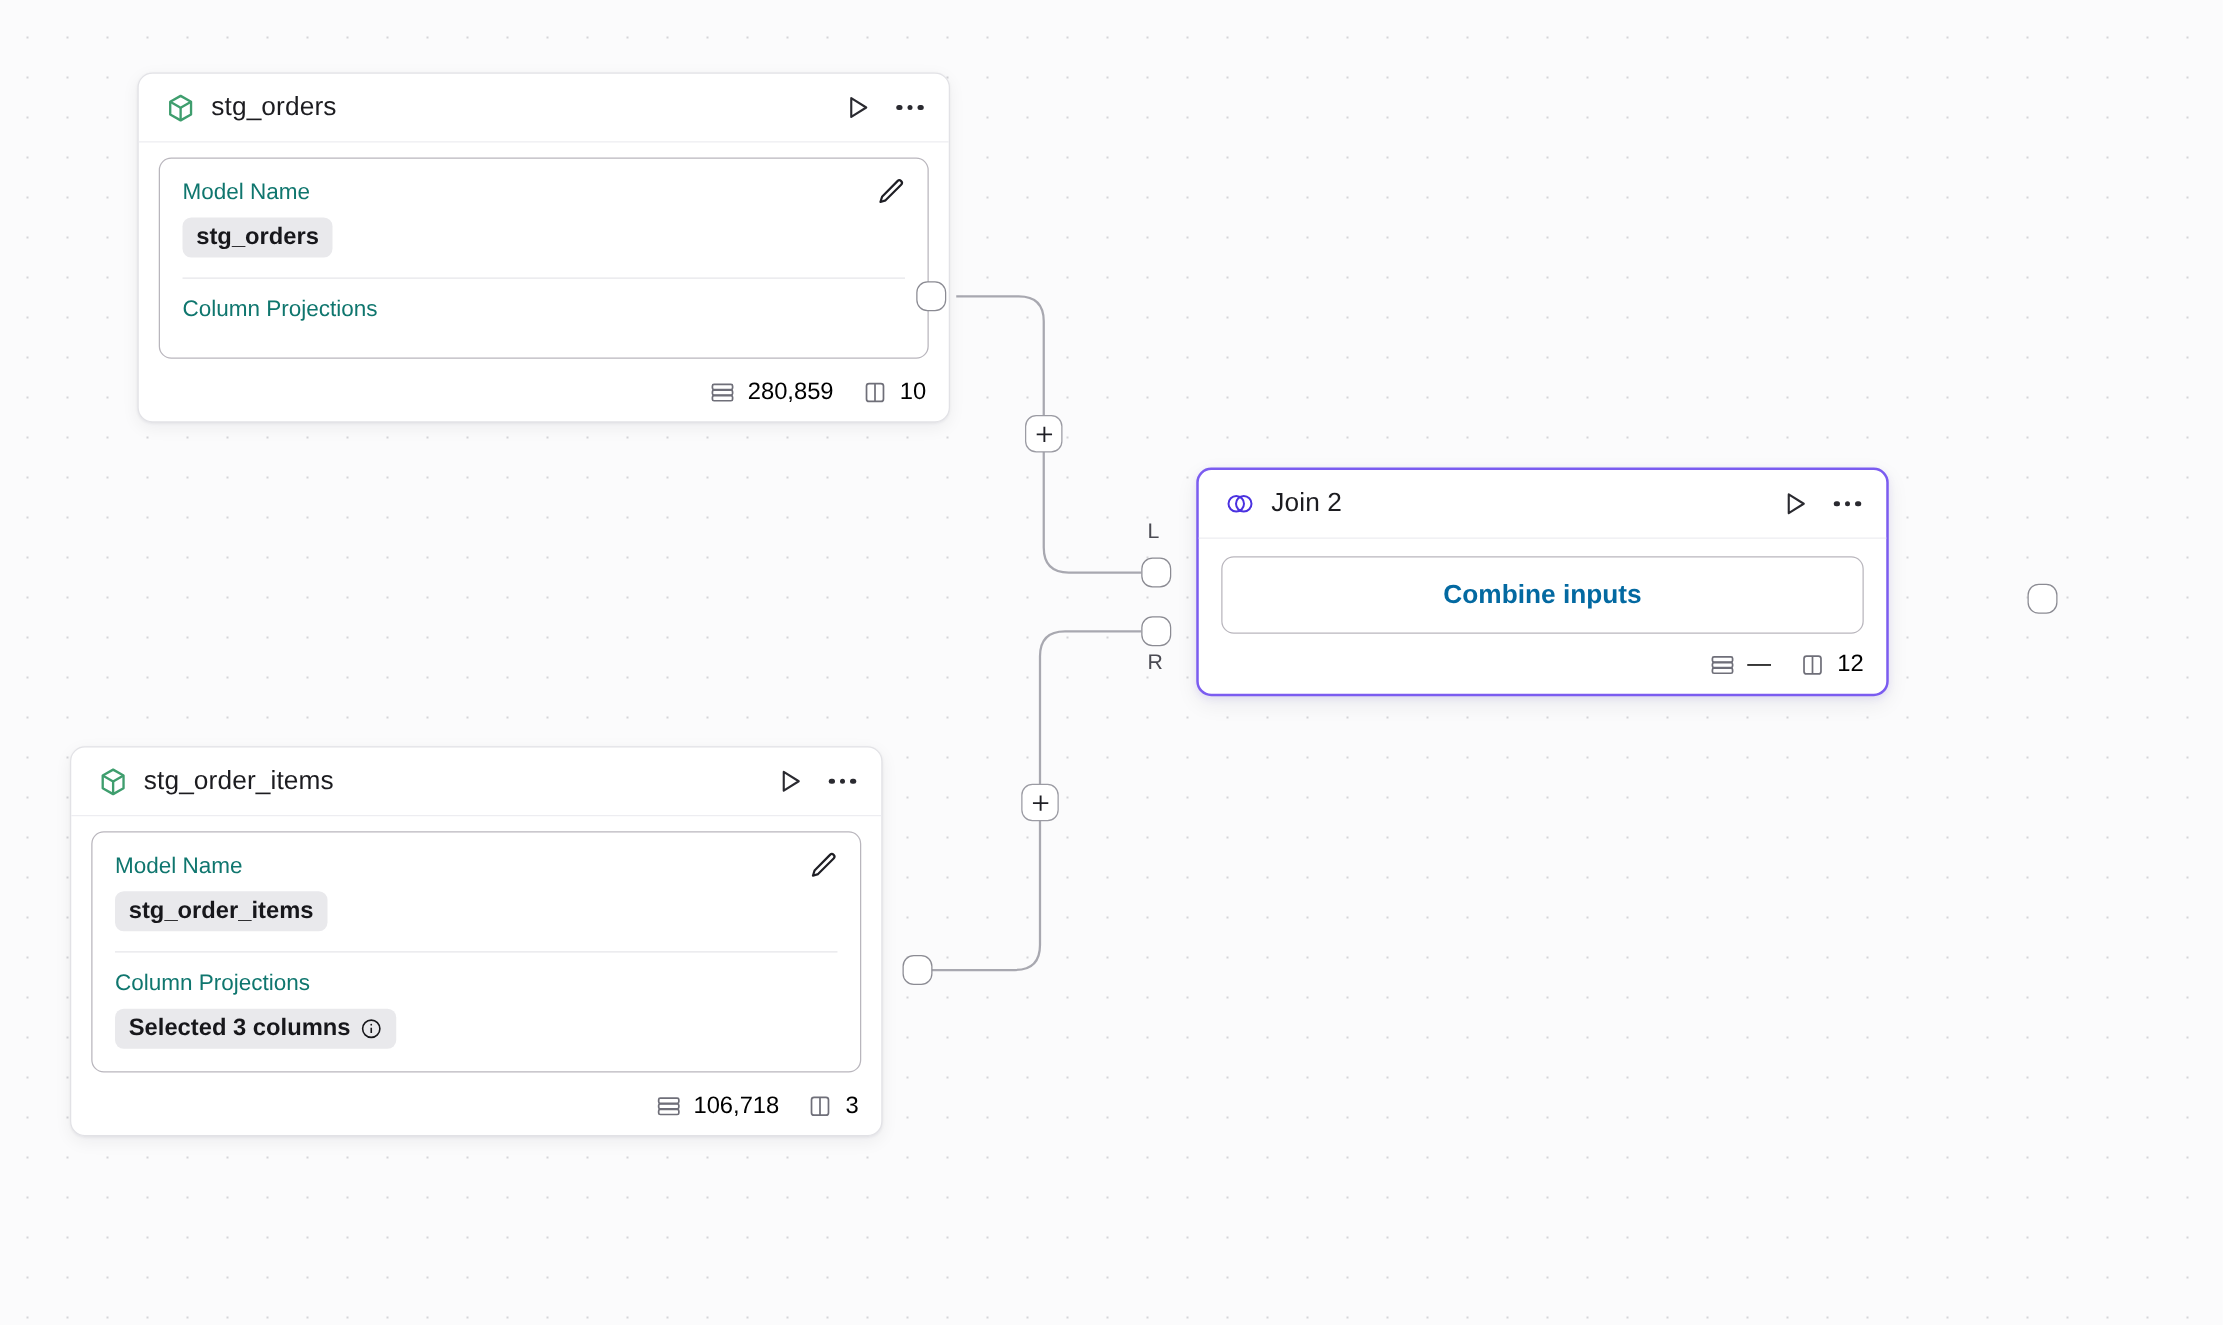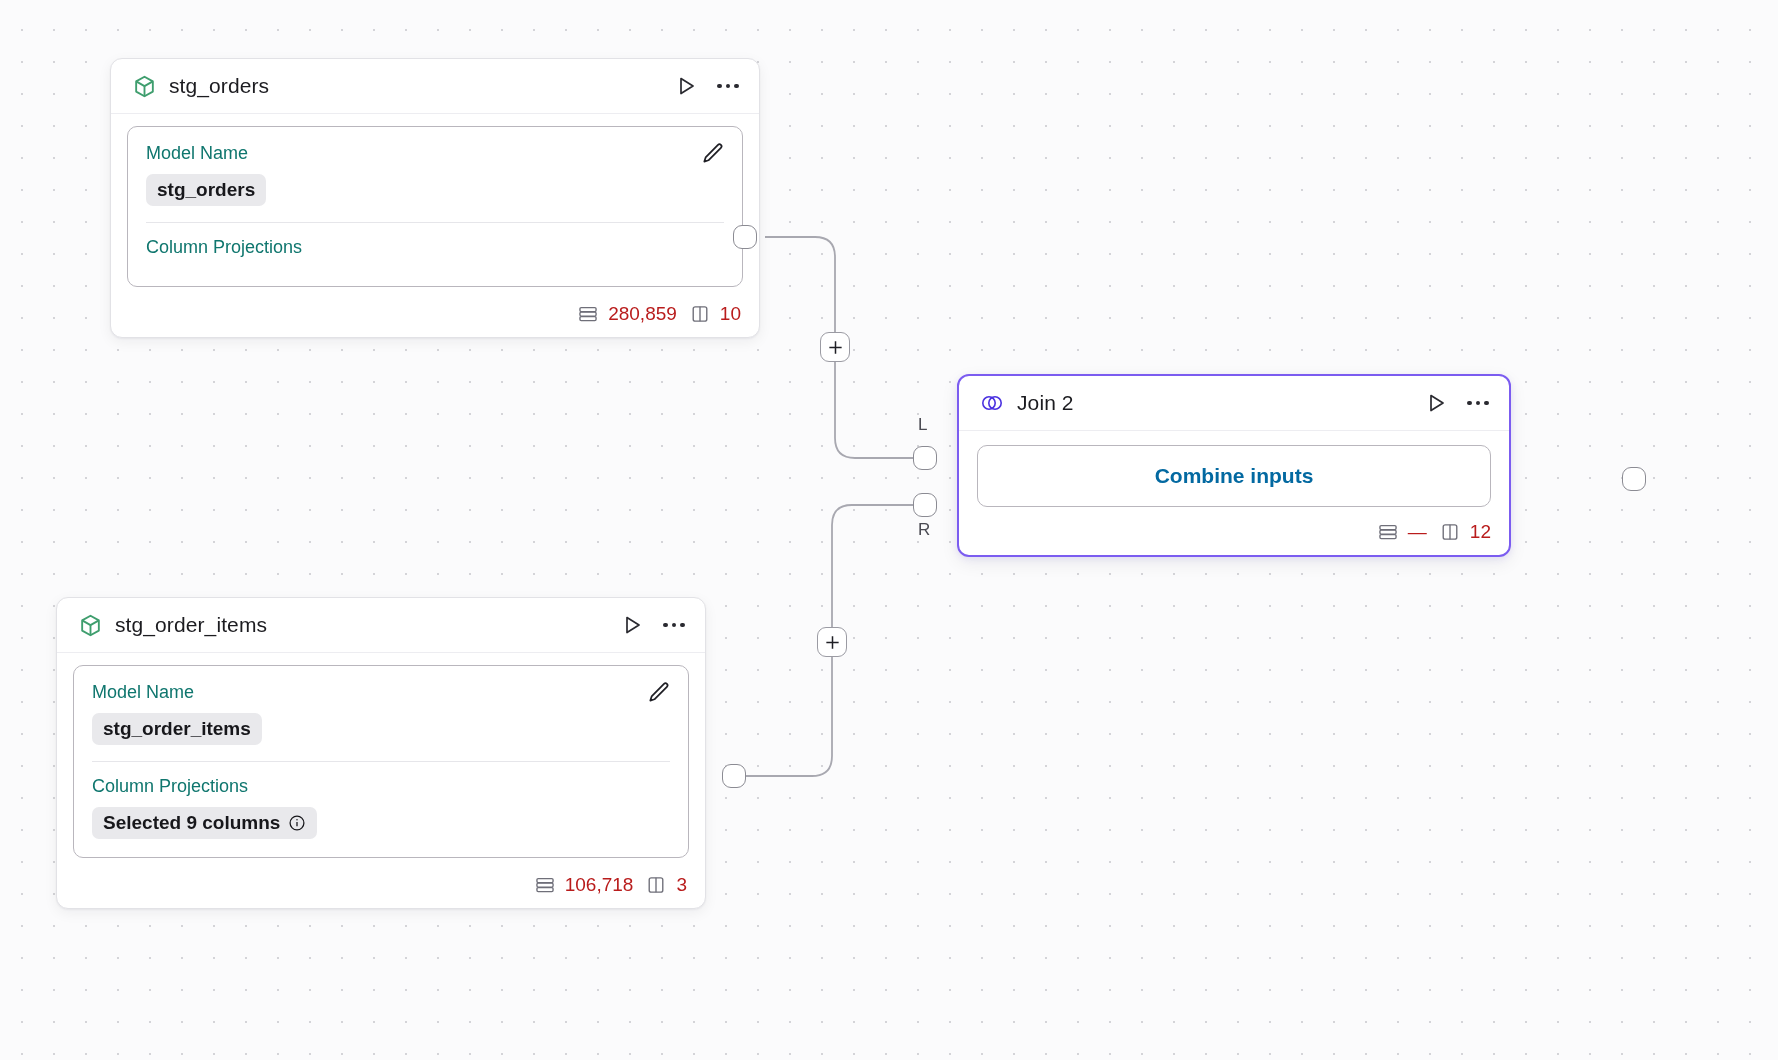--- a/index.html
+++ b/index.html
@@ -87,24 +87,24 @@
     color: #17171b;
   }
   .divider { height: 1px; background: #e6e6ea; margin: 16px 0 14px 0; }
   .pencil { position: absolute; top: 14px; right: 16px; cursor: pointer; }
 
   
   .node-footer {
     display: flex;
     align-items: center;
     justify-content: flex-end;
-    gap: 0;
+    gap: 10px;
     padding: 10px 18px 12px 18px;
     font-size: 19px;
-    color: #b91c1c;
+    color: #000000;
   }
   .stat { display: inline-flex; align-items: center; gap: 9px; }
   .stat + .stat { margin-left: 12px; }
 
   
   .combine-box {
     border: 1px solid #b9b6bd;
     border-radius: 10px;
     height: 62px;
     display: flex; align-items: center; justify-content: center;
@@ -239,21 +239,21 @@
         <span class="pencil">
           <svg width="26" height="26" viewBox="0 0 24 24" fill="none" stroke="#1f1f25" stroke-width="1.6" stroke-linejoin="round">
             <path d="M16.6 3.6a1.9 1.9 0 0 1 2.7 2.7L7.8 17.8 4 19l1.2-3.8z"></path>
           </svg>
         </span>
         <div class="field-label">Model Name</div>
         <span class="chip">stg_order_items</span>
         <div class="divider"></div>
         <div class="field-label">Column Projections</div>
         <span class="chip">
-          <span>Selected 9 columns</span>
+          <span>Selected 3 columns</span>
           <svg width="18" height="18" viewBox="0 0 24 24" fill="none" stroke="#17171b" stroke-width="1.7">
             <circle cx="12" cy="12" r="9.2"></circle>
               <path d="M12 10.8v5.6"></path>
               <circle cx="12" cy="7.6" r=".95" fill="#17171b" stroke="none"></circle>
           </svg>
         </span>
       </div>
     </div>
 
     <div class="node-footer">

